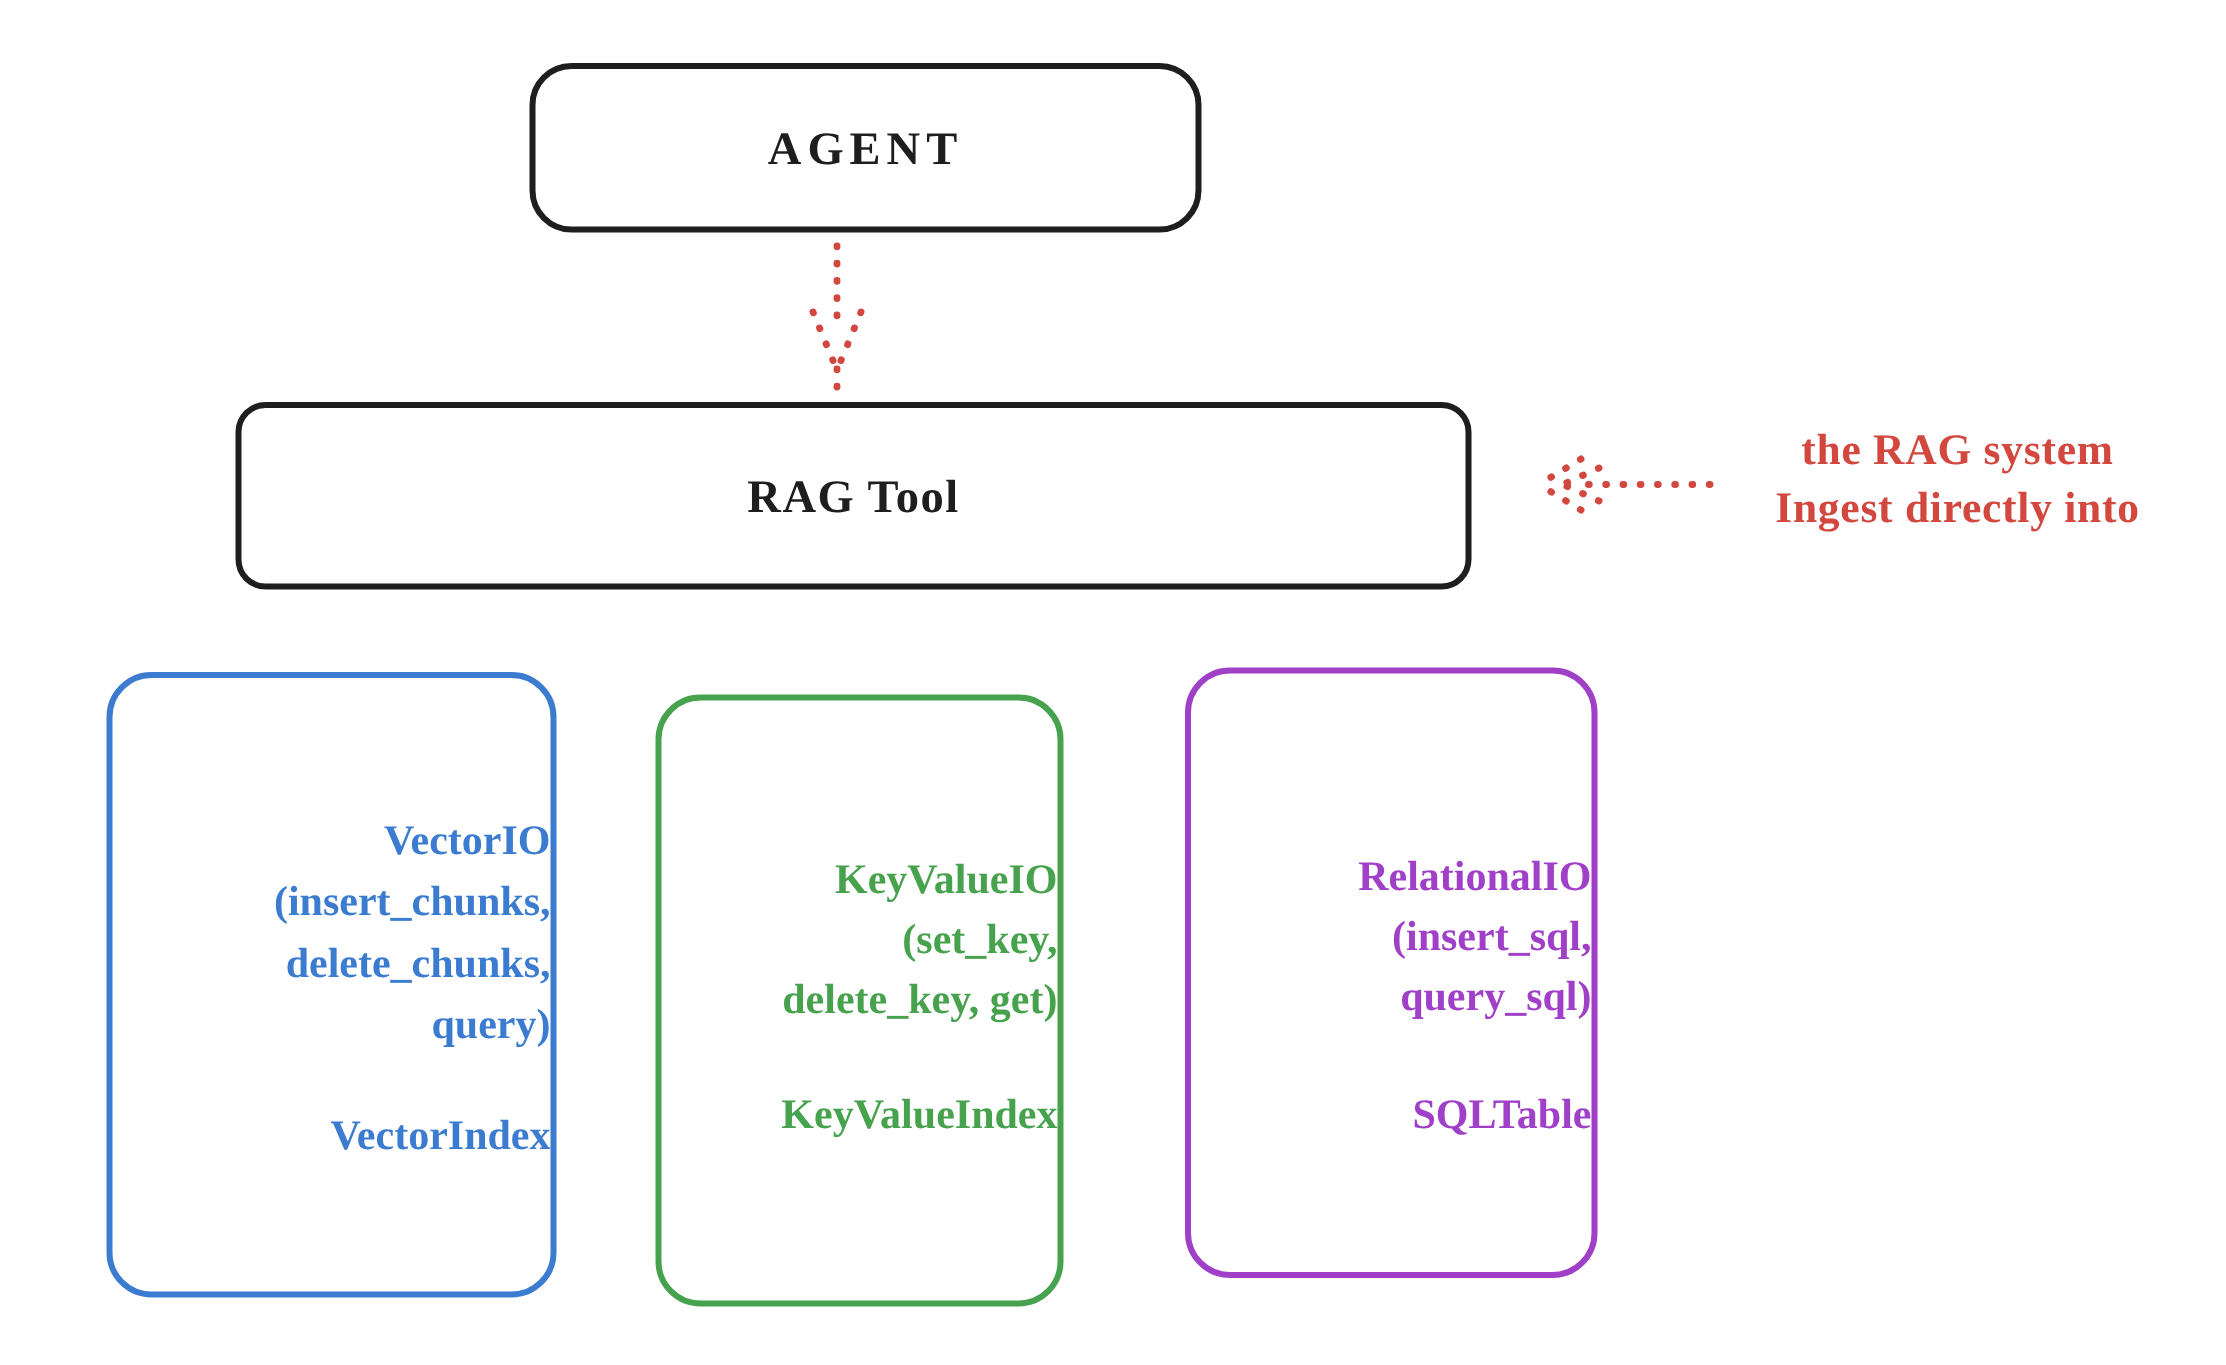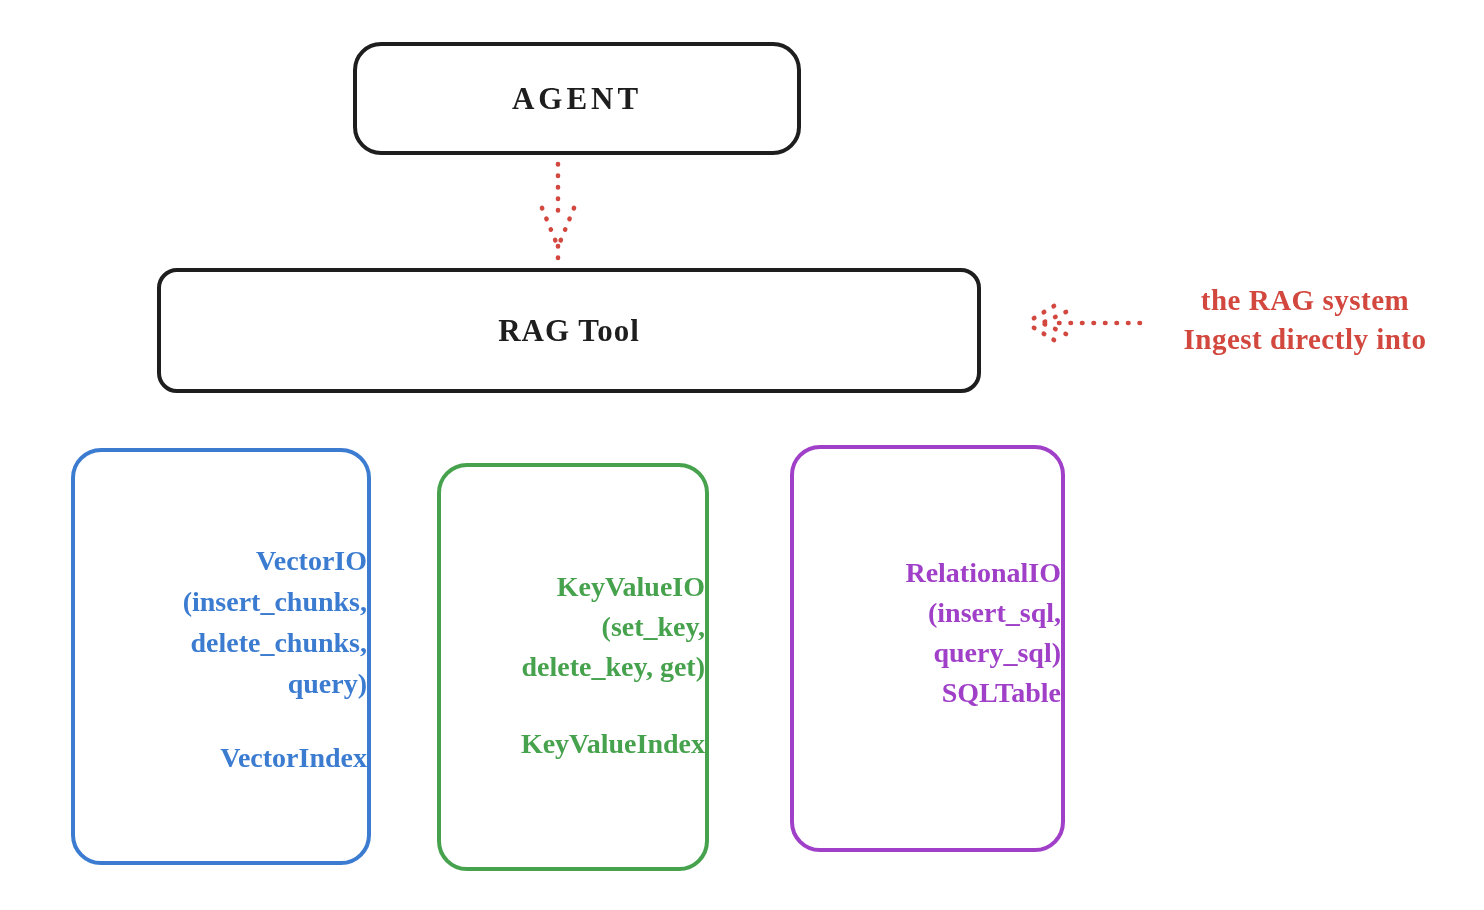--- a/index.html
+++ b/index.html
@@ -108,22 +108,22 @@
   }
   #backend-keyvalue .io-lines { line-height: 40px; }
   #backend-keyvalue .index-label { margin-top: 37px; line-height: 40px; }
   #backend-relational {
     left: 790px;
     top: 445px;
     width: 275px;
     height: 407px;
     padding-top: 104px;
   }
-  #backend-relational .io-lines { line-height: 40px; }
-  #backend-relational .index-label { line-height: 40px; }
+  #backend-relational .io-lines { line-height: 40px; margin-top: 12px; }
+  #backend-relational .index-label { margin-top: 39px; line-height: 40px; }
 </style>
 </head>
 <body>
 
 <div class="canvas">
 
   <div class="node" id="agent-node" style="border-color: rgb(30, 30, 30); color: rgb(30, 30, 30);">
     <span>AGENT</span>
   </div>
 

